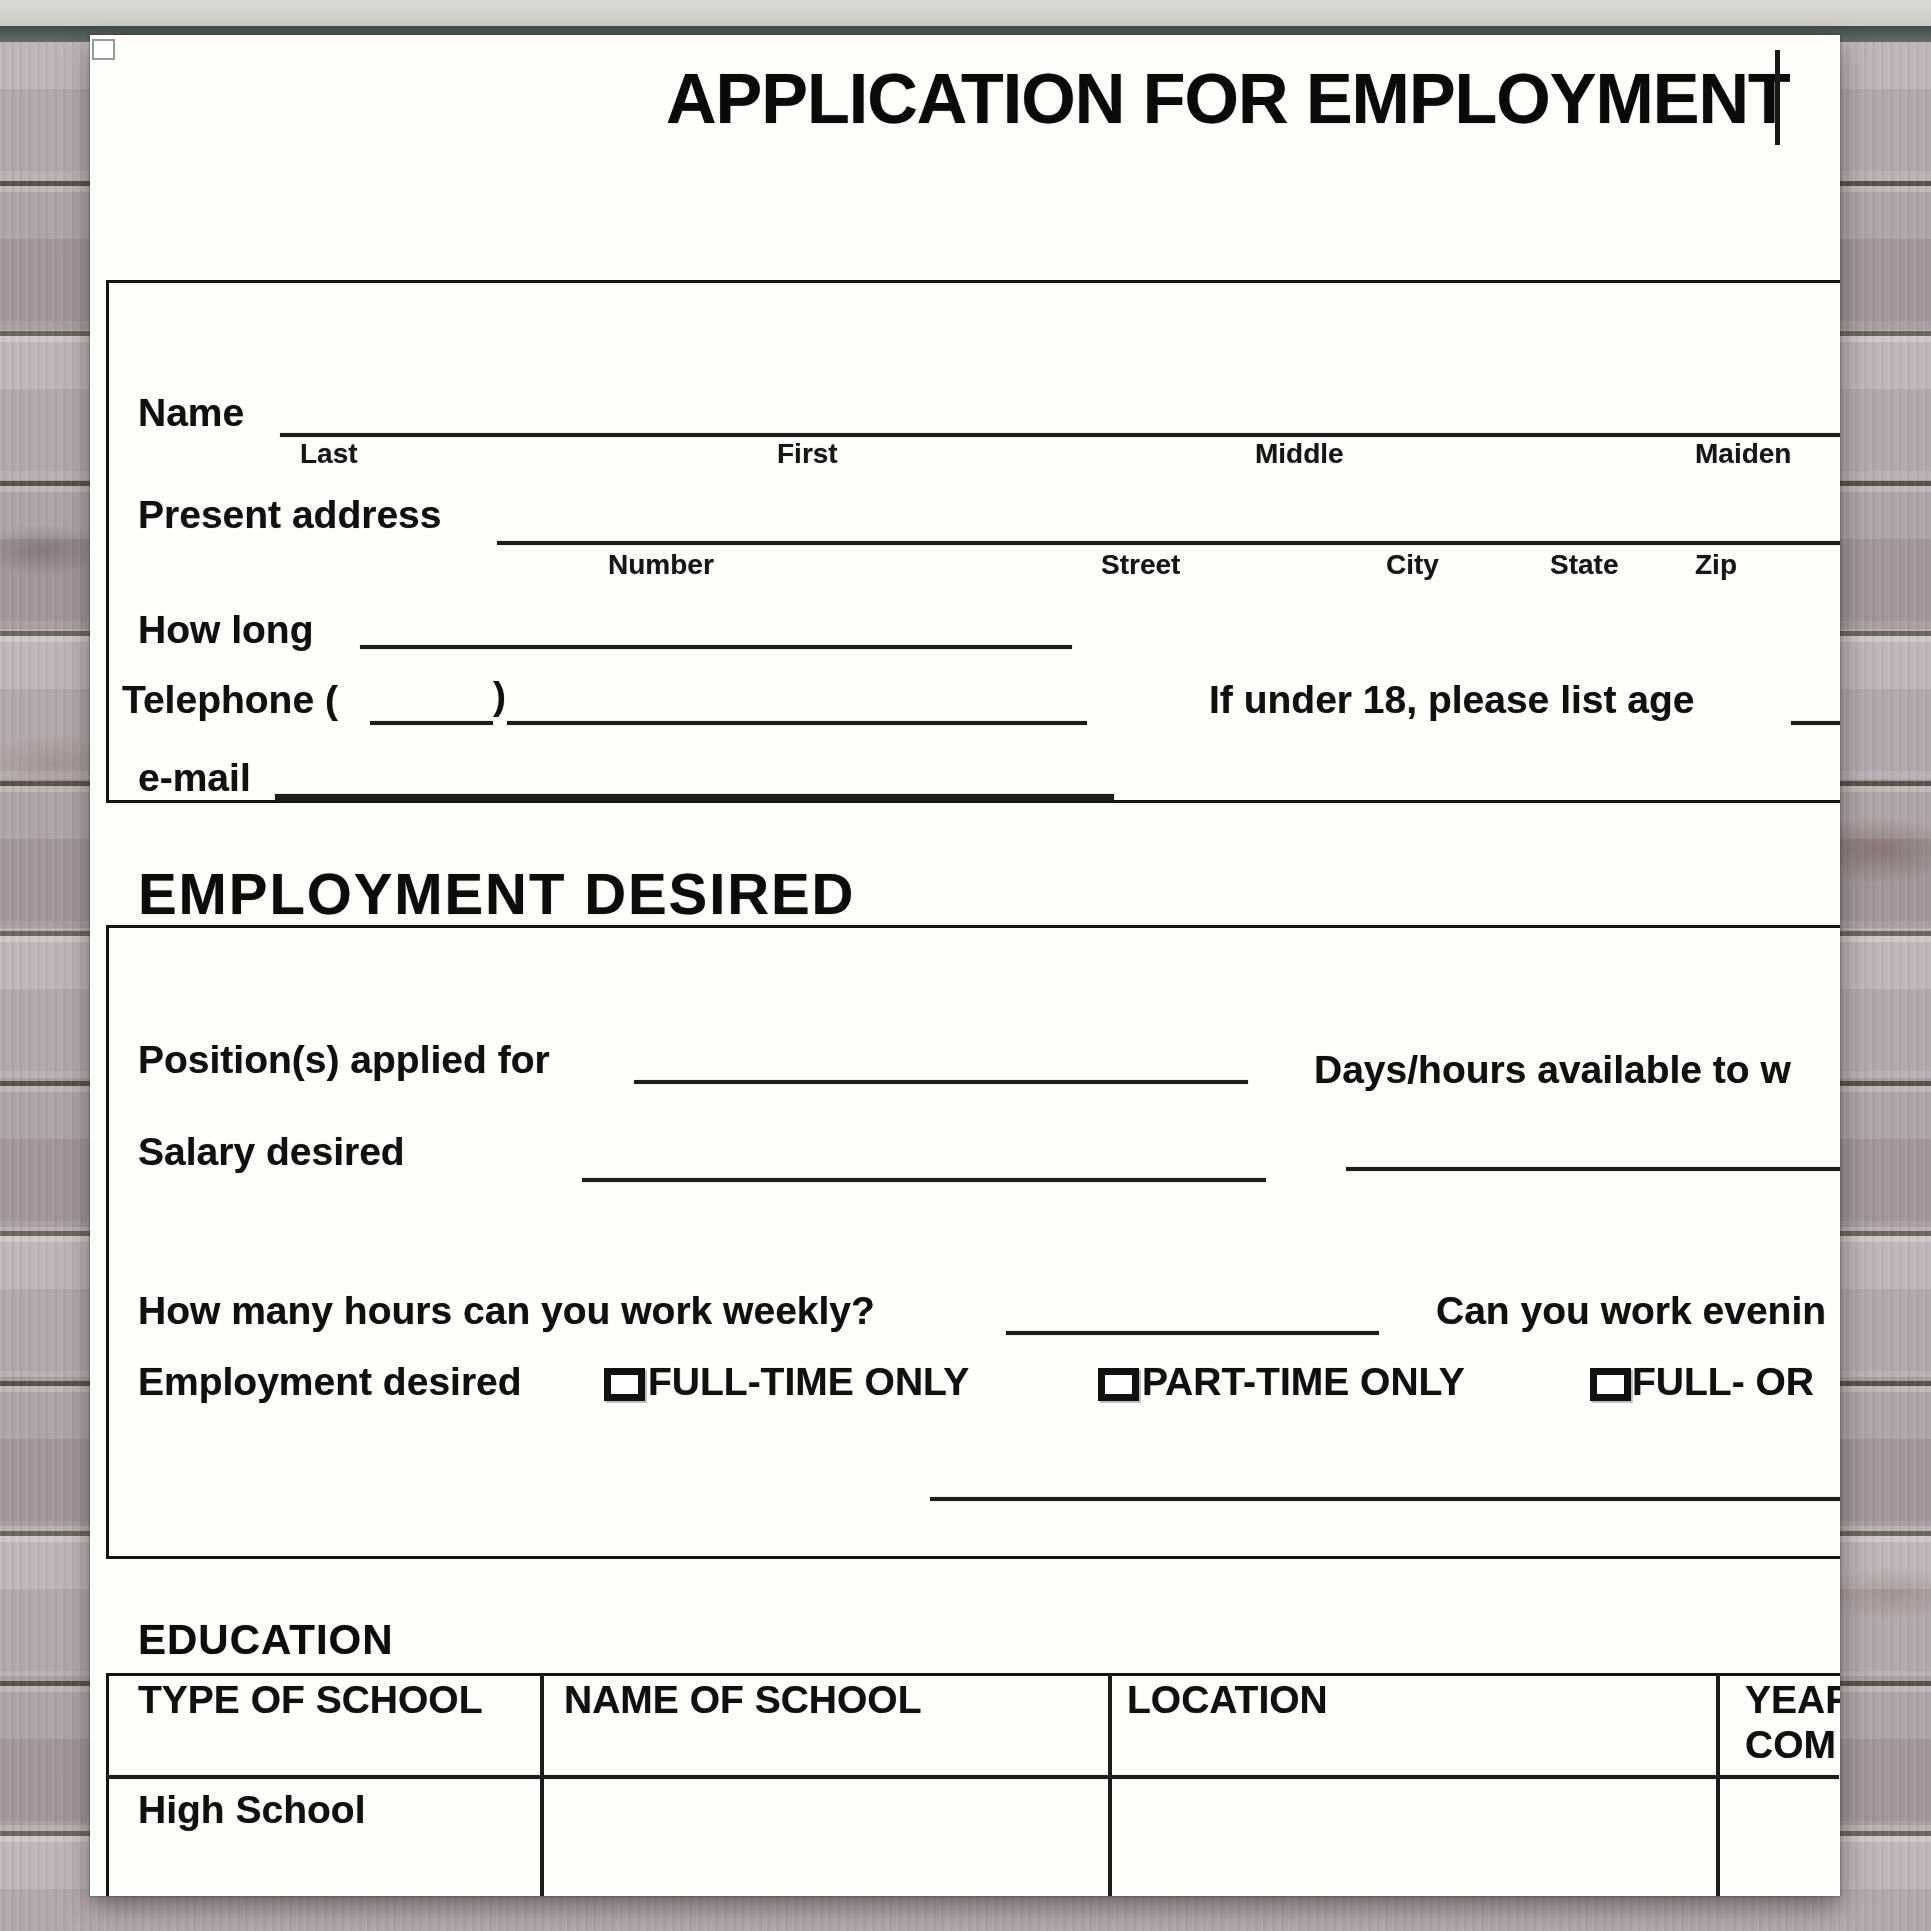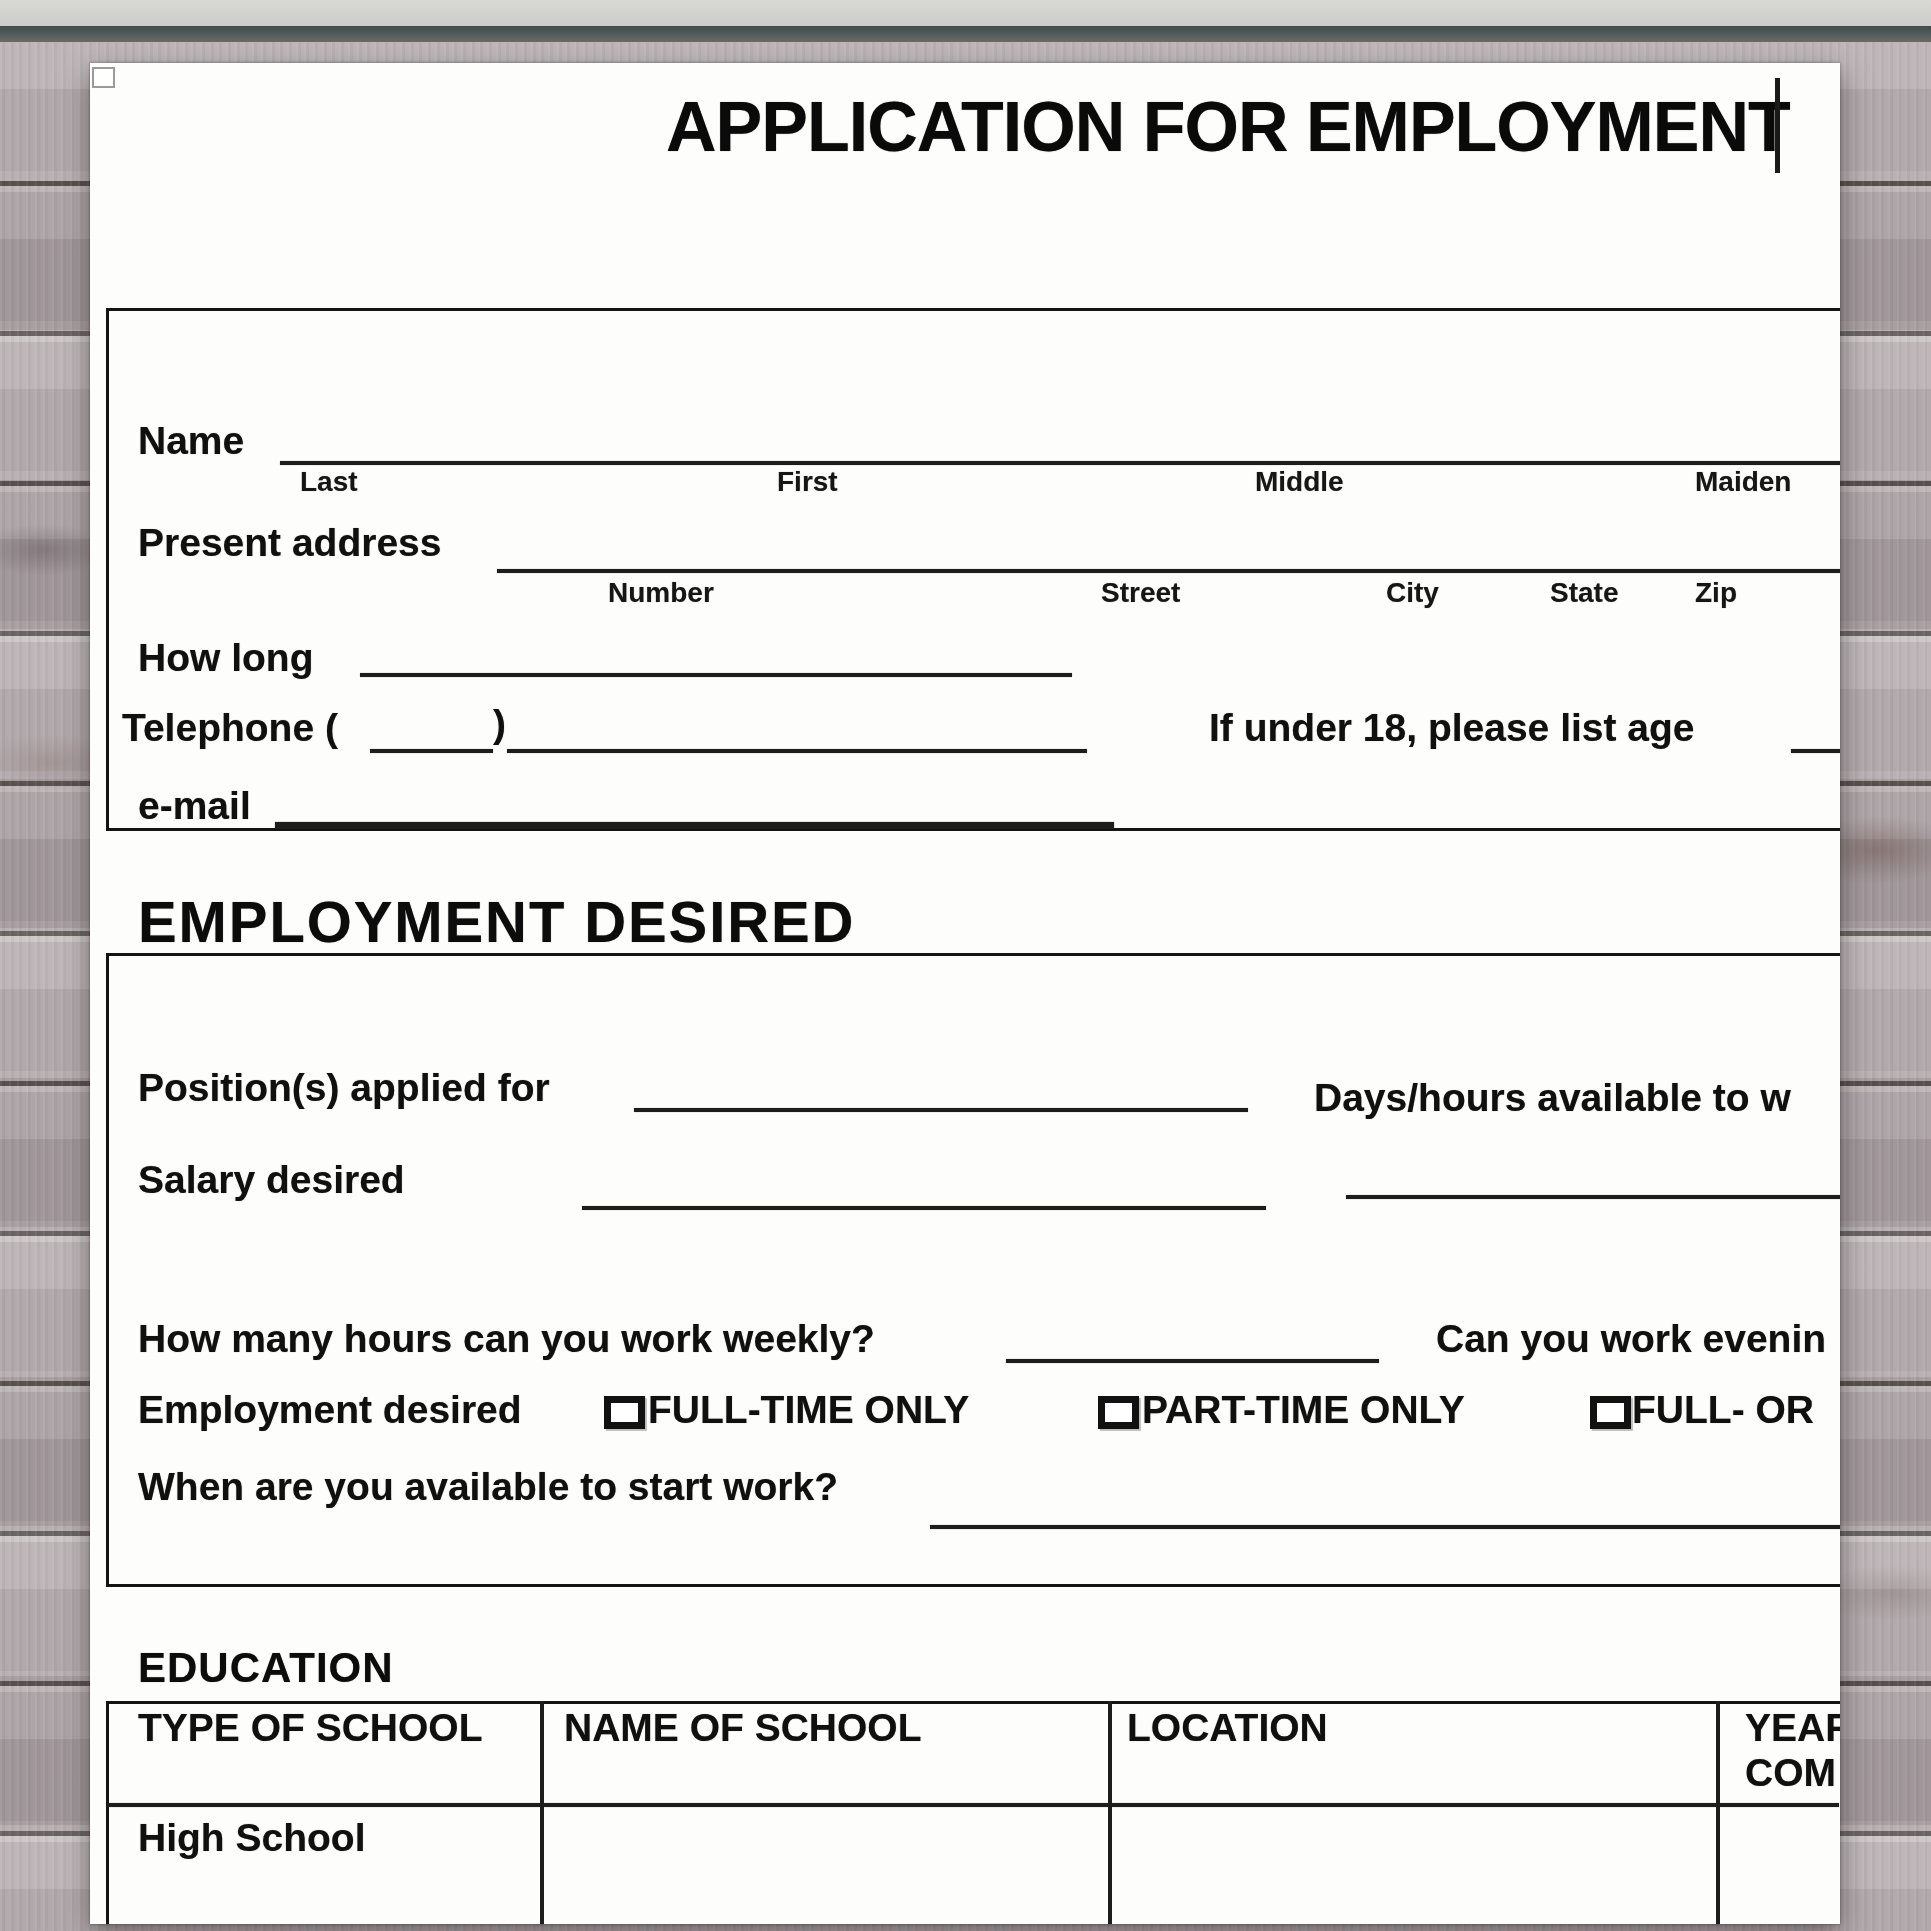--- a/index.html
+++ b/index.html
@@ -16,21 +16,21 @@
       repeating-linear-gradient(180deg,
         #5a5451 0 4.8px, #c9c2c3 4.8px 10.6px, #b7aeb1 10.6px 58px,
         #a99fa3 58px 140px, #b1a8ab 140px 150px);
     background-position:0 0,0 0,0 0,0 0,0 0,0 31px,0 31px;}
   .top-plank{position:absolute;left:0;top:0;width:1931px;height:26px;
     background:linear-gradient(180deg,#d9dad5,#cccdc8);}
   .top-seam{position:absolute;left:0;top:26px;width:1931px;height:16.4px;
     background:linear-gradient(180deg,#3f4a49,#55605e 60%,#6a6a66);}
   
   .paper{position:absolute;left:90px;top:35px;width:1750px;height:1861px;background:#fdfdfc;
-    overflow:hidden;box-shadow:0 0 2.9px rgba(0,0,0,.4),0 9.7px 25px rgba(35,30,30,.5);margin-top:28px;}
+    overflow:hidden;box-shadow:0 0 2.9px rgba(0,0,0,.4),0 9.7px 25px rgba(35,30,30,.5);}
   .paper *{box-sizing:border-box;}
   .lbl{position:absolute;font-size:39px;font-weight:700;color:#101010;white-space:nowrap;
     line-height:1;text-shadow:0 0 1px rgba(25,25,25,.45);}
   .sub{position:absolute;font-size:28px;font-weight:700;color:#161616;white-space:nowrap;
     line-height:1;text-shadow:0 0 1px rgba(25,25,25,.4);}
   .hd{position:absolute;font-size:58px;font-weight:700;color:#0c0c0c;letter-spacing:1.9px;
     white-space:nowrap;line-height:1;text-shadow:0 0 1px rgba(0,0,0,.5);}
   .line{position:absolute;height:3.9px;background:#1d1d1d;box-shadow:0 0 1px rgba(0,0,0,.6);}
   .vline{position:absolute;width:3.9px;background:#1d1d1d;}
   .boxed{position:absolute;border:3.9px solid #141414;background:transparent;}
@@ -156,21 +156,20 @@
   <div id="evenings-label" class="lbl">Can you work evenin</div>
 
   <div id="empdesired-label" class="lbl">Employment desired</div>
   <div id="cb-fulltime" class="cb"></div>
   <div id="opt-fulltime" class="lbl">FULL-TIME ONLY</div>
   <div id="cb-parttime" class="cb"></div>
   <div id="opt-parttime" class="lbl">PART-TIME ONLY</div>
   <div id="cb-fullorpart" class="cb"></div>
   <div id="opt-fullorpart" class="lbl">FULL- OR</div>
 
-  <div id="start-label" class="lbl">When are you available to start work?</div>
   <div id="start-line" class="line"></div>
 
   <div id="education-heading" class="hd">EDUCATION</div>
   <div id="edu-table" class="boxed"></div>
   <div id="edu-v1" class="vline"></div>
   <div id="edu-v2" class="vline"></div>
   <div id="edu-v3" class="vline"></div>
   <div id="edu-hdiv" class="line"></div>
   <div id="edu-col1" class="lbl">TYPE OF SCHOOL</div>
   <div id="edu-col2" class="lbl">NAME OF SCHOOL</div>

